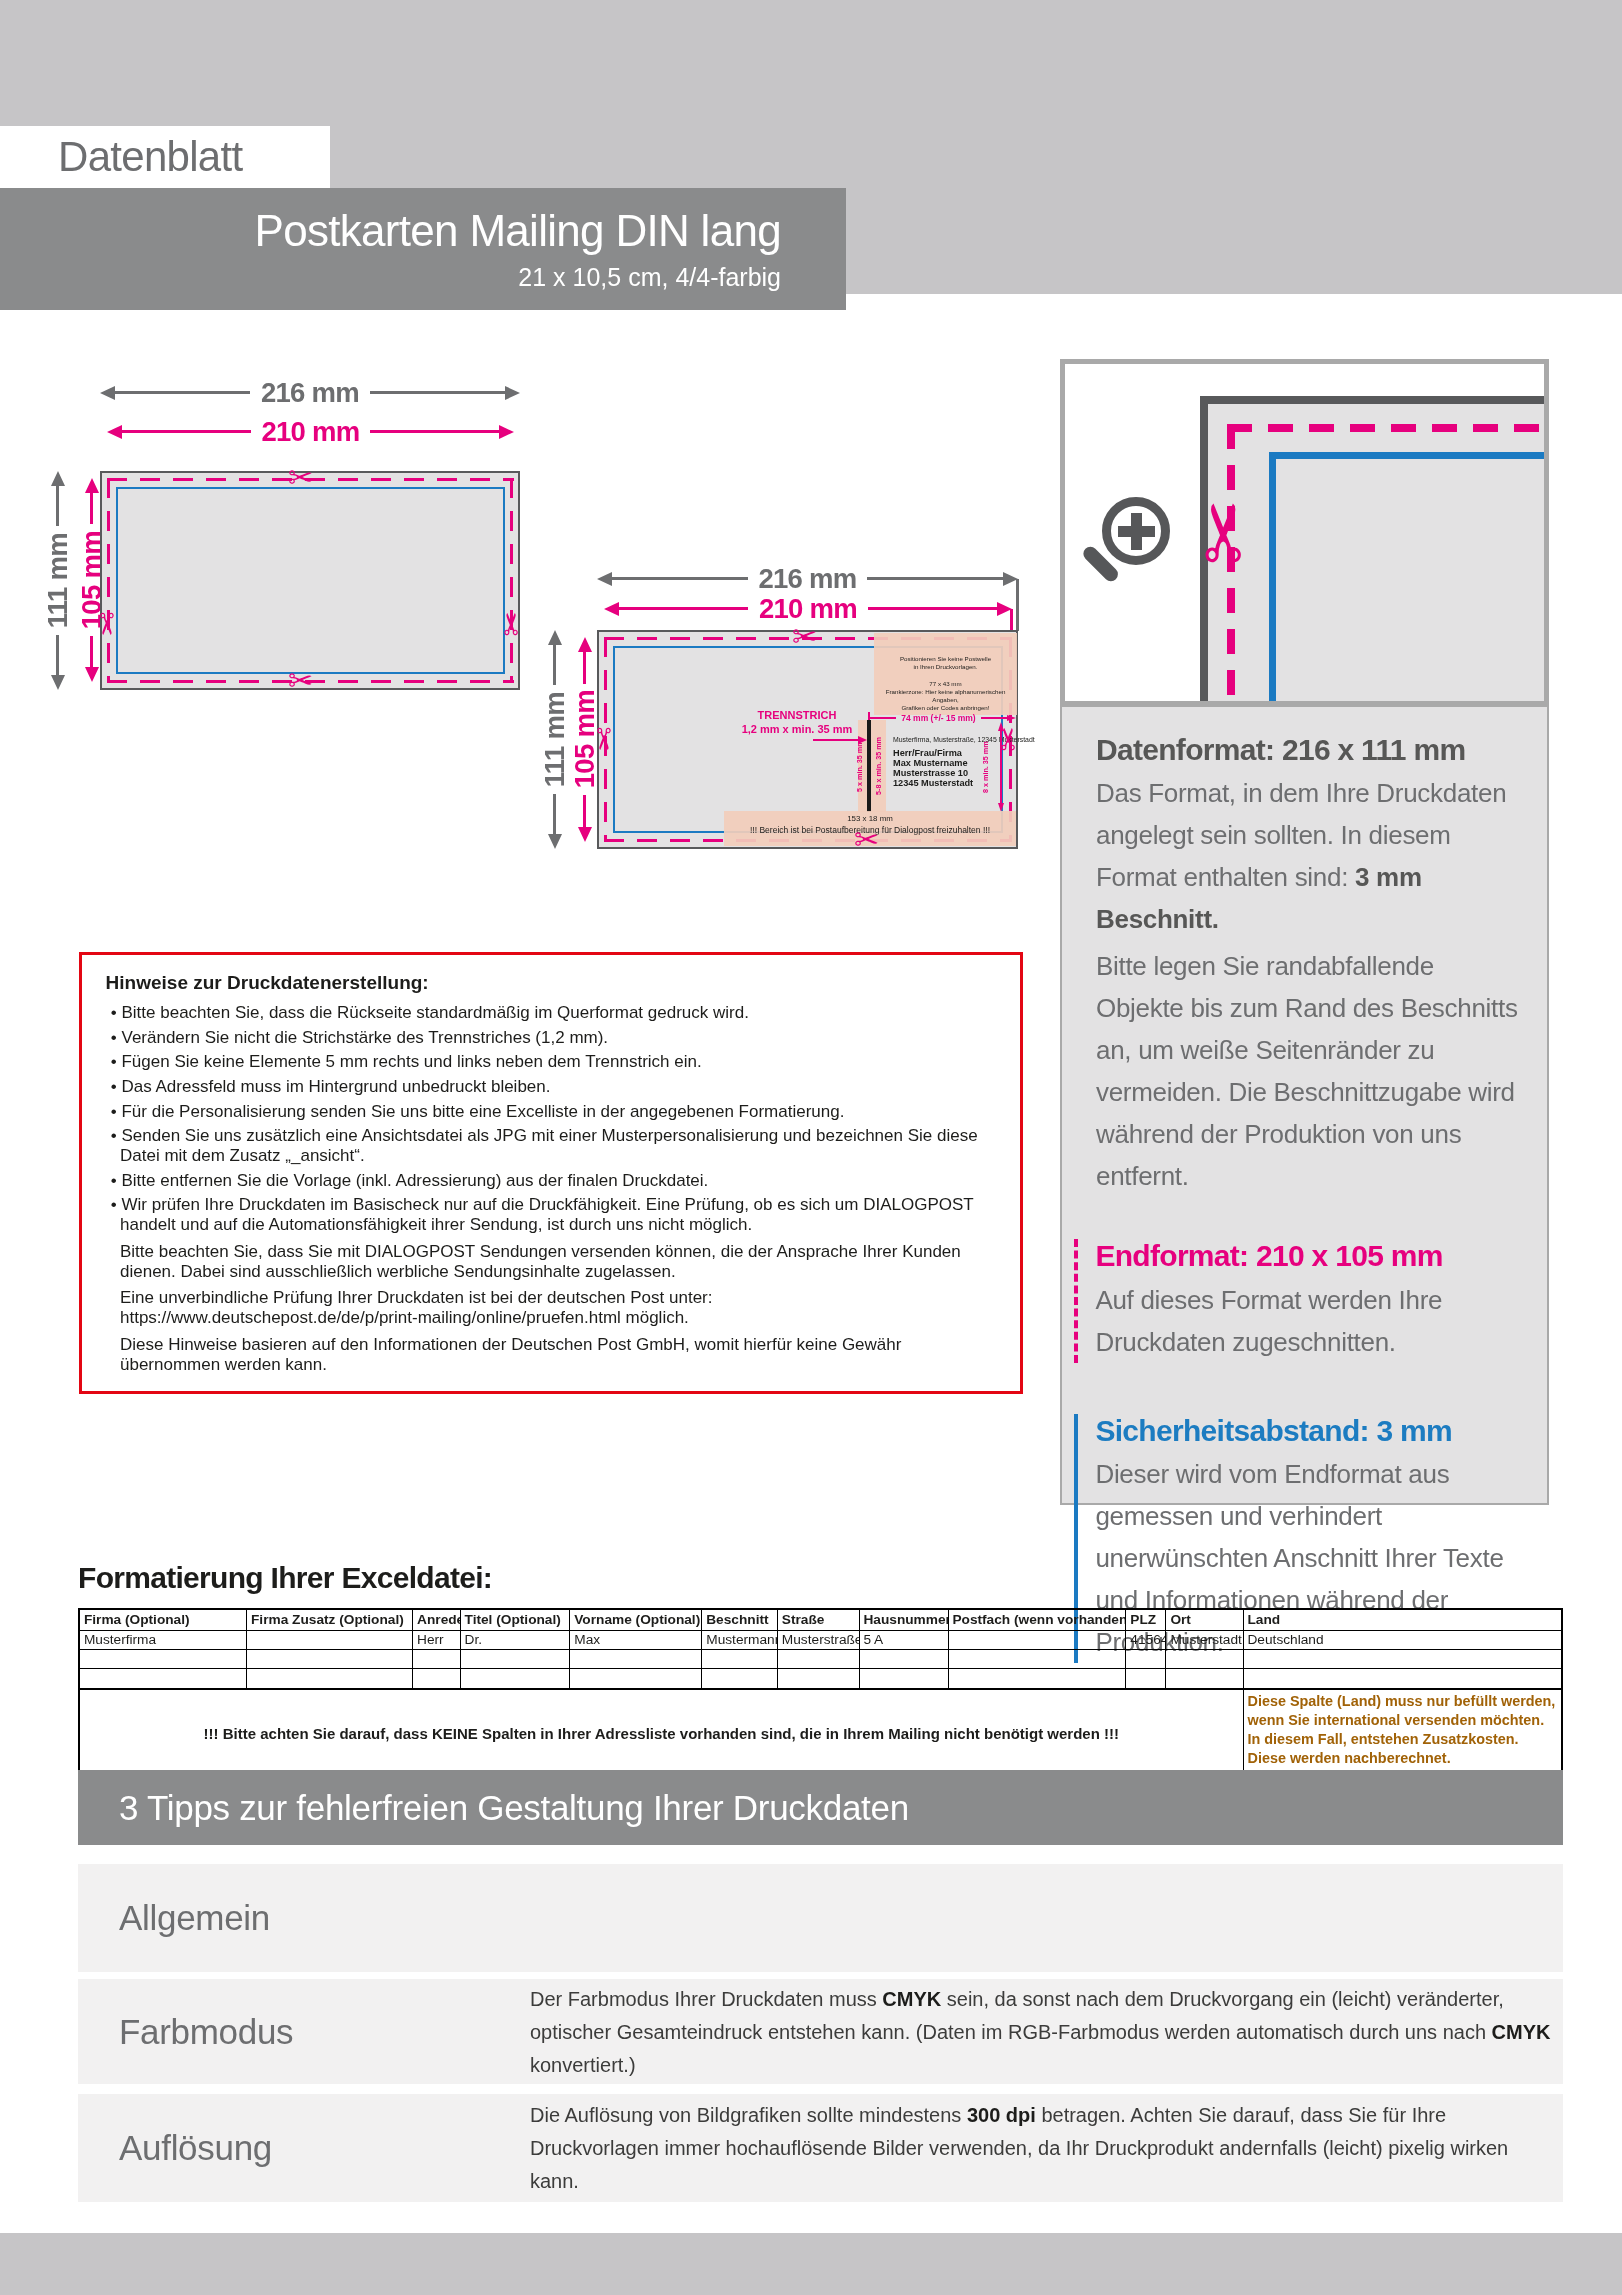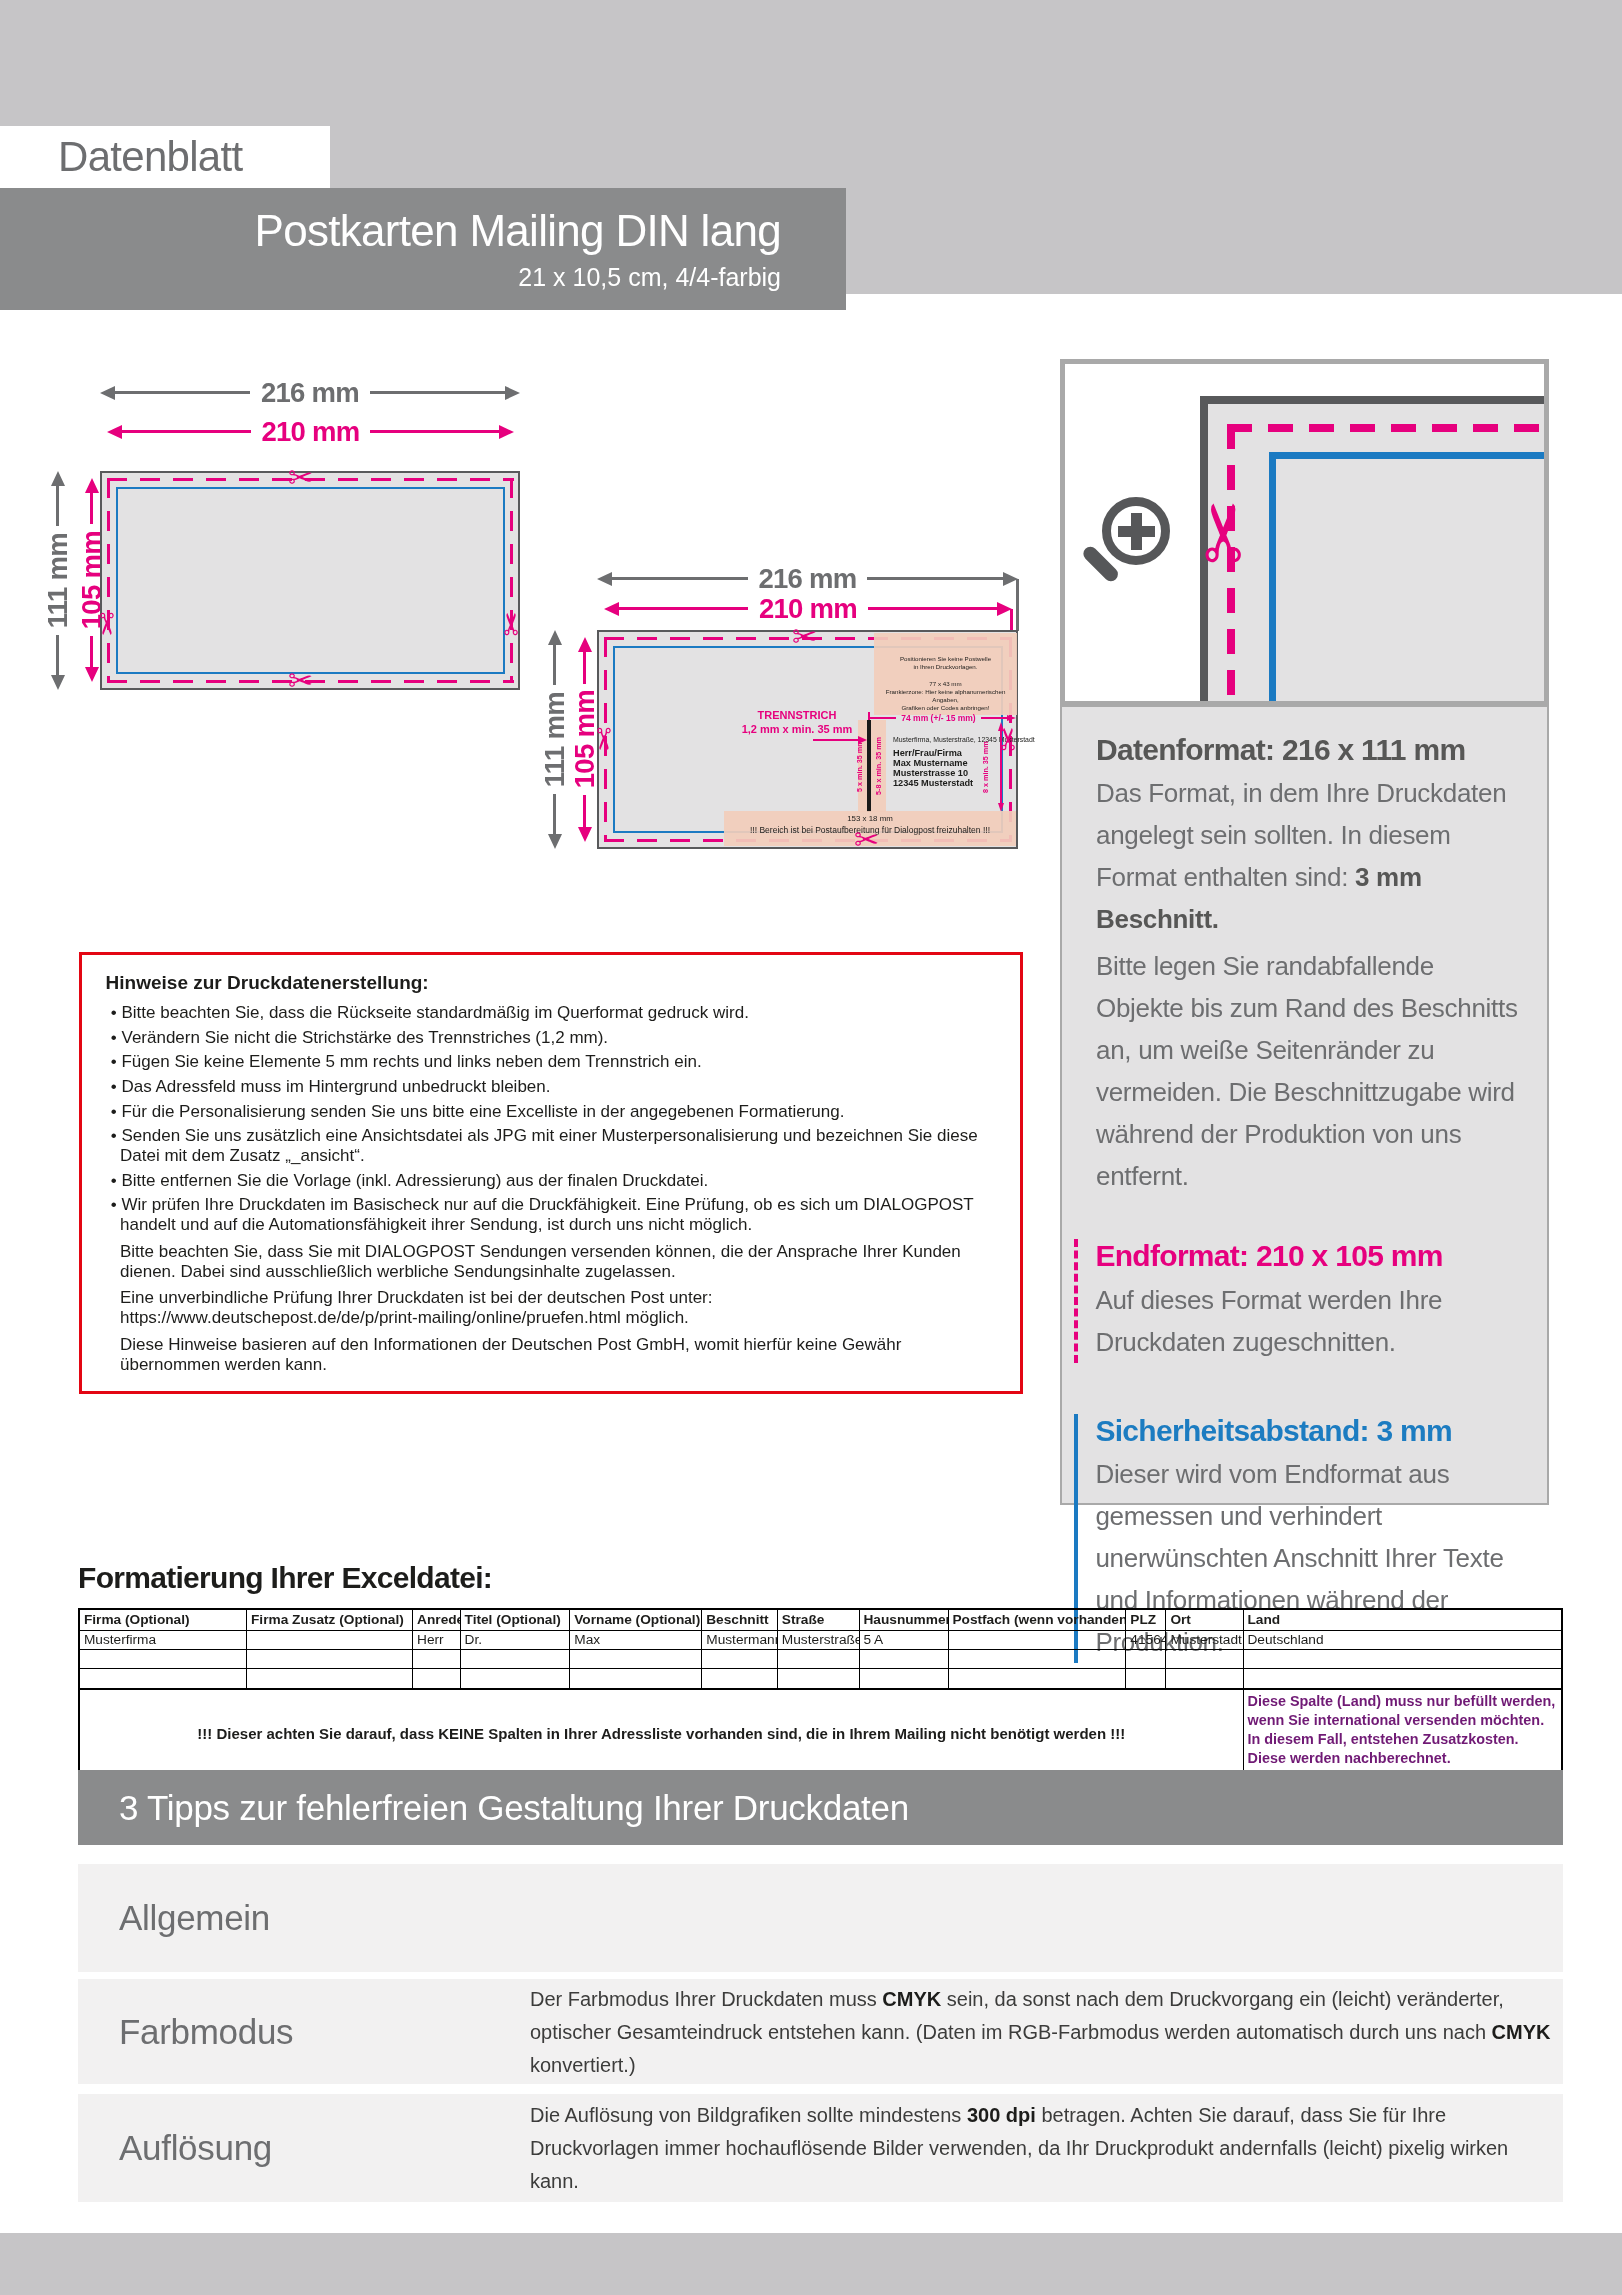--- a/index.html
+++ b/index.html
@@ -101,21 +101,21 @@
   
   #excel-head{left:78px;top:1561px;font-size:30px;font-weight:bold;letter-spacing:-0.7px;}
   #excel-wrap{left:78px;top:1608px;width:1485px;}
   #excel-wrap table{border-collapse:collapse;width:100%;table-layout:fixed;border:2px solid #000;}
   #excel-wrap th,#excel-wrap td{border:1.3px solid #000;font-size:13.7px;padding:0.7px 3.9px;
       overflow:hidden;white-space:nowrap;text-align:left;}
   #excel-wrap th{font-weight:bold;height:18.3px;}
   #excel-wrap td{height:17px;}
   #excel-wrap tr.note td{border-top:2px solid #000;height:84px;white-space:normal;}
   .note-center{text-align:center !important;font-weight:bold;font-size:15px !important;}
-  .note-land{color:#701a75;font-weight:bold;font-size:14.4px !important;line-height:19px;vertical-align:top;padding-top:2.6px !important;}
+  .note-land{color:#a16207;font-weight:bold;font-size:14.4px !important;line-height:19px;vertical-align:top;padding-top:2.6px !important;}
 
   
   #tipps-banner{left:78px;top:1770px;width:1485px;height:75px;background:#8a8b8c;
       display:flex;align-items:center;}
   #tipps-banner span{color:#ffffff;font-size:35px;margin-left:41px;letter-spacing:-0.3px;}
   .tip-row{left:78px;width:1485px;background:#f2f1f1;}
   .tip-label{position:absolute;left:41px;top:50%;transform:translateY(-50%);
       font-size:35px;color:#6d6e70;letter-spacing:-0.3px;}
   .tip-text{position:absolute;left:452px;top:50%;transform:translateY(-50%);width:1021px;
       font-size:20px;line-height:33px;color:#3c3c3b;}
@@ -392,21 +392,21 @@
             <td></td>
             <td></td>
             <td></td>
             <td></td>
             <td></td>
             <td></td>
             <td></td>
             <td></td>
       </tr>
       <tr class="note">
-        <td colspan="11" class="note-center">!!! Dieser achten Sie darauf, dass KEINE Spalten in Ihrer Adressliste vorhanden sind, die in Ihrem Mailing nicht benötigt werden !!!</td>
+        <td colspan="11" class="note-center">!!! Bitte achten Sie darauf, dass KEINE Spalten in Ihrer Adressliste vorhanden sind, die in Ihrem Mailing nicht benötigt werden !!!</td>
         <td class="note-land">Diese Spalte (Land) muss nur befüllt werden, wenn Sie international versenden möchten. In diesem Fall, entstehen Zusatzkosten. Diese werden nachberechnet.</td>
       </tr>
     </tbody>
       </table>
   </div>
 
   <div class="abs" id="tipps-banner">
     <span>3 Tipps zur fehlerfreien Gestaltung Ihrer Druckdaten</span>
   </div>
 

